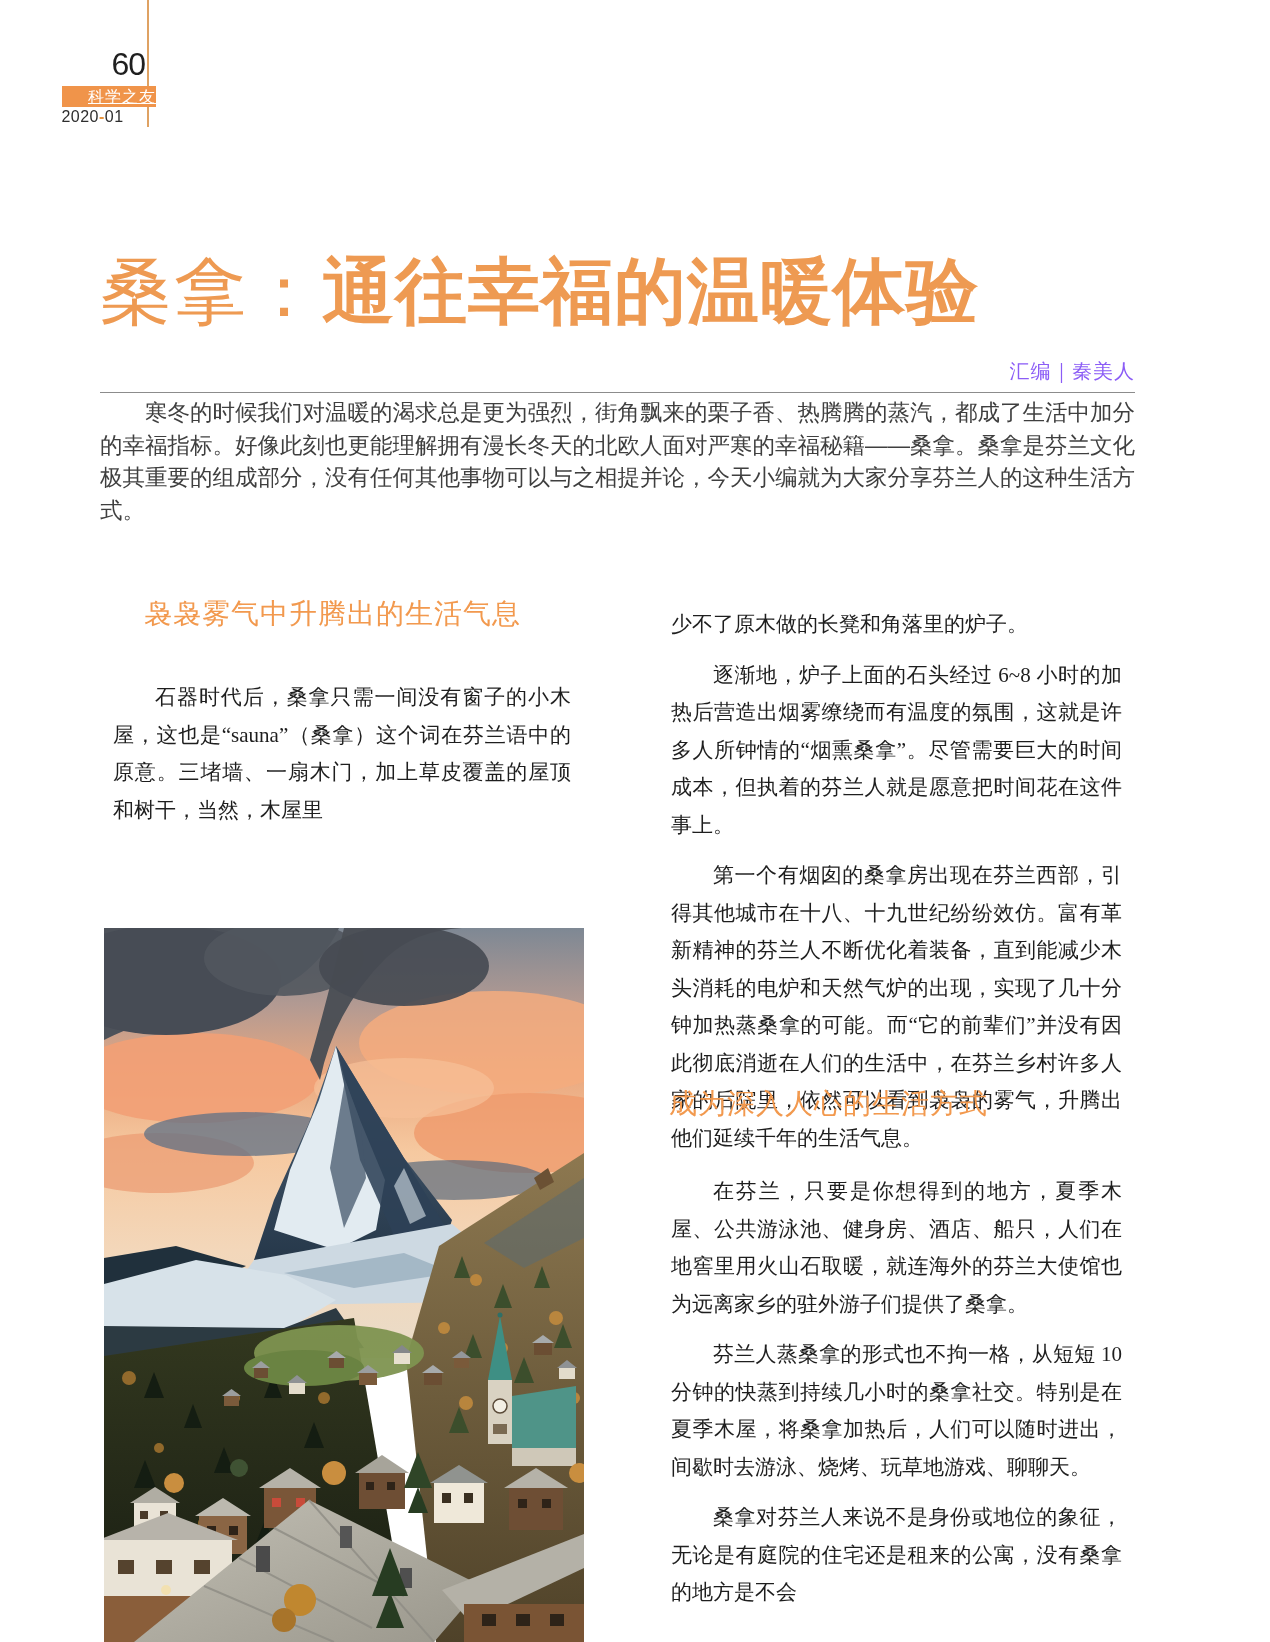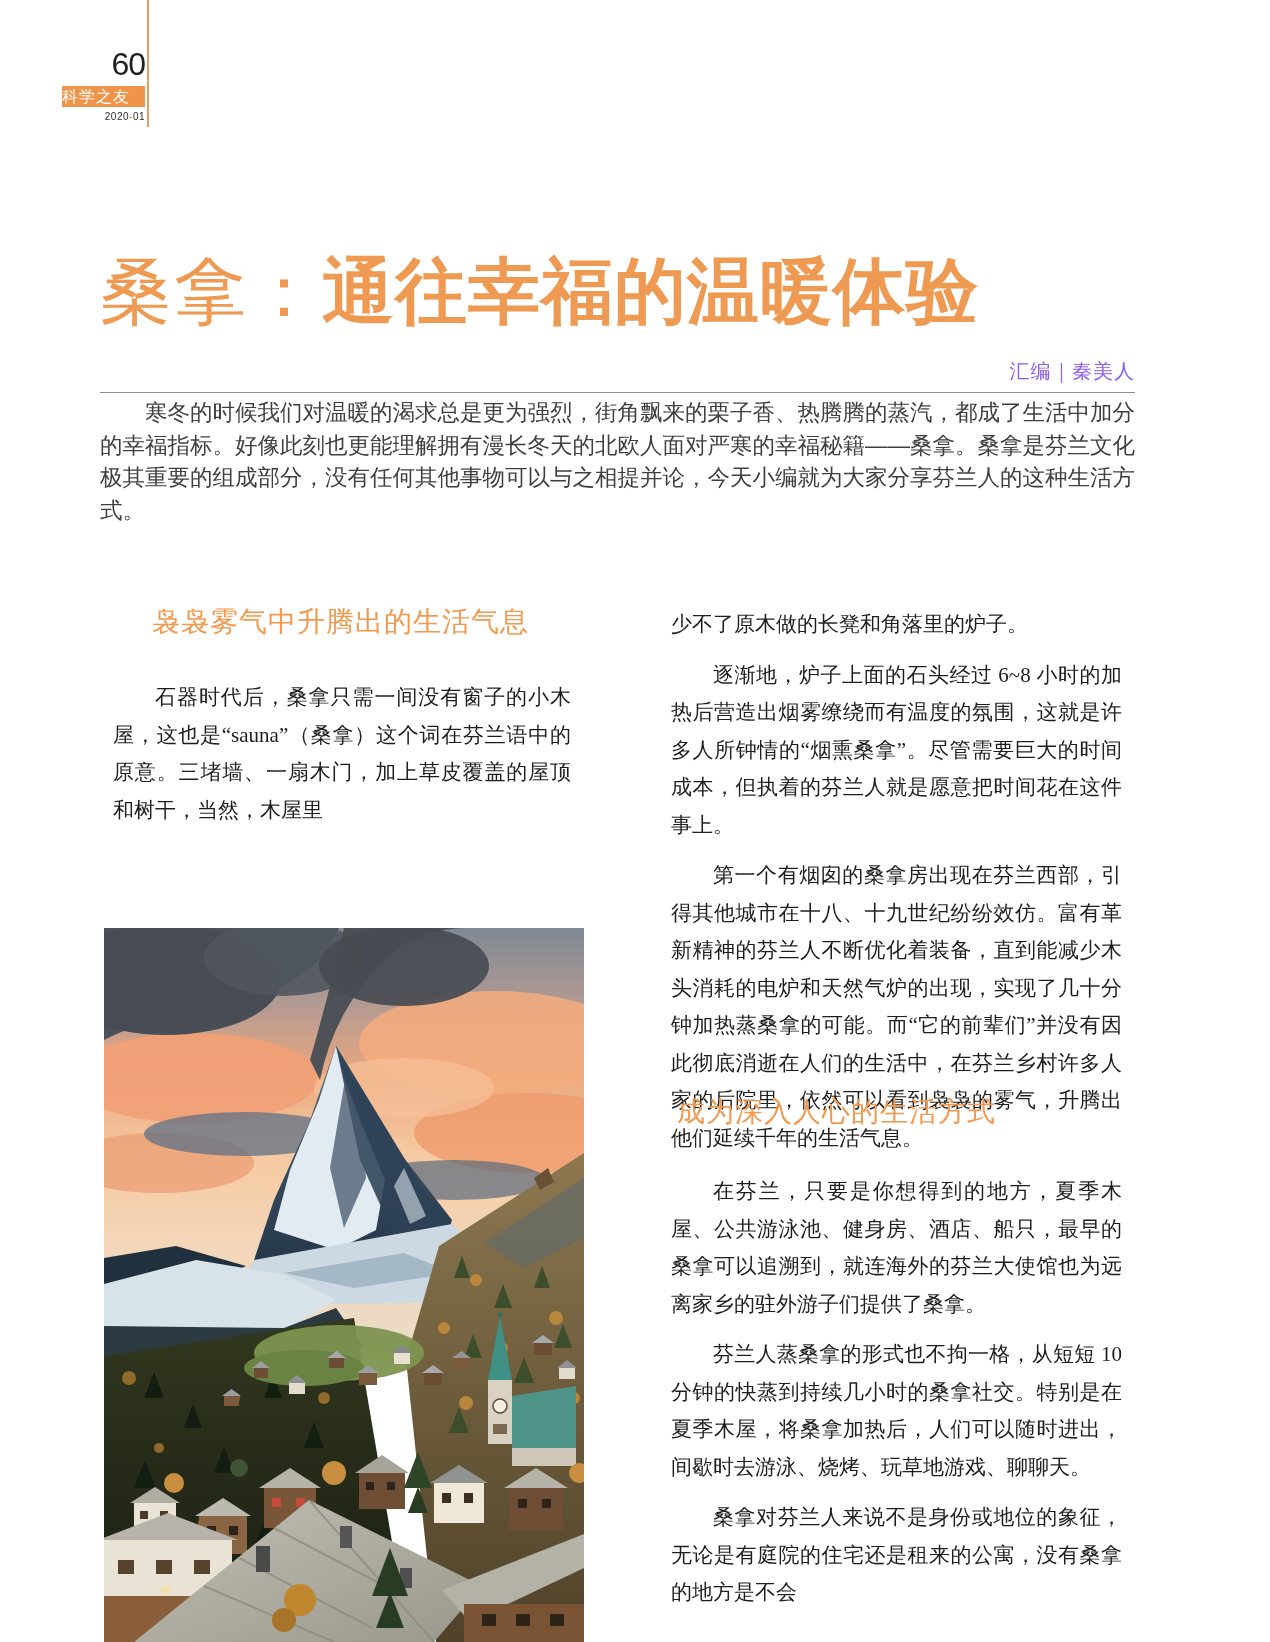--- a/index.html
+++ b/index.html
@@ -12,28 +12,28 @@
   .abs{position:absolute;}
 
   
   .vline{left:147px;top:0;width:2px;height:127px;background:#DFA263;}
   .pagenum{
     left:40px;top:46px;width:105px;text-align:right;
     font-family:"Liberation Sans","DejaVu Sans",sans-serif;
     font-size:32px;line-height:36px;color:#1f1f1f;letter-spacing:-1px;
   }
   .magbox{
-    left:62px;top:86px;width:83px;height:21px;background:#F0944A;color:#ffffff;
-    font-family:"Liberation Sans","DejaVu Sans",sans-serif;
-    font-size:16px;line-height:21px;text-align:left;letter-spacing:1px;
+    left:62px;top:86px;width:94px;height:21px;background:#F0944A;color:#ffffff;
+    font-family:"Liberation Sans","DejaVu Sans",sans-serif;
+    font-size:16px;line-height:21px;text-align:right;letter-spacing:1px;text-decoration:underline;
   }
   .issue{
-    left:40px;top:108px;width:105px;text-align:right;
-    font-family:"Liberation Sans","DejaVu Sans",sans-serif;
-    font-size:10px;line-height:18px;color:#2e2e2e;letter-spacing:.5px;
+    left:40px;top:108px;width:105px;text-align:center;
+    font-family:"Liberation Sans","DejaVu Sans",sans-serif;
+    font-size:16px;line-height:18px;color:#2e2e2e;letter-spacing:.5px;
   }
   .issue .dash{color:#E8953F;font-weight:bold;}
 
   
   .title{
     left:100px;top:248px;width:1060px;margin:0;
     font-family:"Liberation Sans","DejaVu Sans",sans-serif;
     font-size:72px;line-height:86px;color:#EE9A52;white-space:nowrap;
   }
   .title-light{font-weight:400;letter-spacing:2px;}
@@ -46,21 +46,21 @@
   .rule{left:100px;top:392px;width:1035px;height:1px;background:#8c8c8c;}
   .intro{
     left:100px;top:397px;width:1035px;margin:0;
     font-family:"Liberation Sans","DejaVu Sans",sans-serif;
     font-size:22.5px;line-height:32.5px;color:#3f3f3f;
     text-align:justify;text-indent:2em;
   }
 
   
   .sec-head{
-    margin:8px;font-family:"Liberation Sans","DejaVu Sans",sans-serif;
+    margin:0;font-family:"Liberation Sans","DejaVu Sans",sans-serif;
     font-weight:400;font-size:28px;line-height:36px;color:#F2994E;
     letter-spacing:1px;white-space:nowrap;
   }
   .head-left{left:100px;top:596px;width:485px;padding-left:44px;}
   .head-right{left:636px;top:1086px;width:477px;padding-left:33px;}
 
   
   .bodytext{font-size:21px;line-height:37.5px;color:#1e1e1e;text-align:justify;}
   .bodytext p{margin:13px;text-indent:2em;}
   .bodytext p.noindent{text-indent:0;}
@@ -330,18 +330,18 @@
     </svg>
   </figure>
 
   <div class="abs bodytext right-body-1">
     <p class="noindent">少不了原木做的长凳和角落里的炉子。</p>
     <p>逐渐地，炉子上面的石头经过 6~8 小时的加热后营造出烟雾缭绕而有温度的氛围，这就是许多人所钟情的“烟熏桑拿”。尽管需要巨大的时间成本，但执着的芬兰人就是愿意把时间花在这件事上。</p>
     <p>第一个有烟囱的桑拿房出现在芬兰西部，引得其他城市在十八、十九世纪纷纷效仿。富有革新精神的芬兰人不断优化着装备，直到能减少木头消耗的电炉和天然气炉的出现，实现了几十分钟加热蒸桑拿的可能。而“它的前辈们”并没有因此彻底消逝在人们的生活中，在芬兰乡村许多人家的后院里，依然可以看到袅袅的雾气，升腾出他们延续千年的生活气息。</p>
   </div>
   <h2 class="abs sec-head head-right">成为深入人心的生活方式</h2>
   <div class="abs bodytext right-body-2">
-    <p>在芬兰，只要是你想得到的地方，夏季木屋、公共游泳池、健身房、酒店、船只，最早的桑拿可以追溯到，就连海外的芬兰大使馆也为远离家乡的驻外游子们提供了桑拿。</p>
+    <p>在芬兰，只要是你想得到的地方，夏季木屋、公共游泳池、健身房、酒店、船只，人们在地窖里用火山石取暖，就连海外的芬兰大使馆也为远离家乡的驻外游子们提供了桑拿。</p>
     <p>芬兰人蒸桑拿的形式也不拘一格，从短短 10 分钟的快蒸到持续几小时的桑拿社交。特别是在夏季木屋，将桑拿加热后，人们可以随时进出，间歇时去游泳、烧烤、玩草地游戏、聊聊天。</p>
     <p>桑拿对芬兰人来说不是身份或地位的象征，无论是有庭院的住宅还是租来的公寓，没有桑拿的地方是不会</p>
   </div>
 
 </div>
 
 </body></html>

